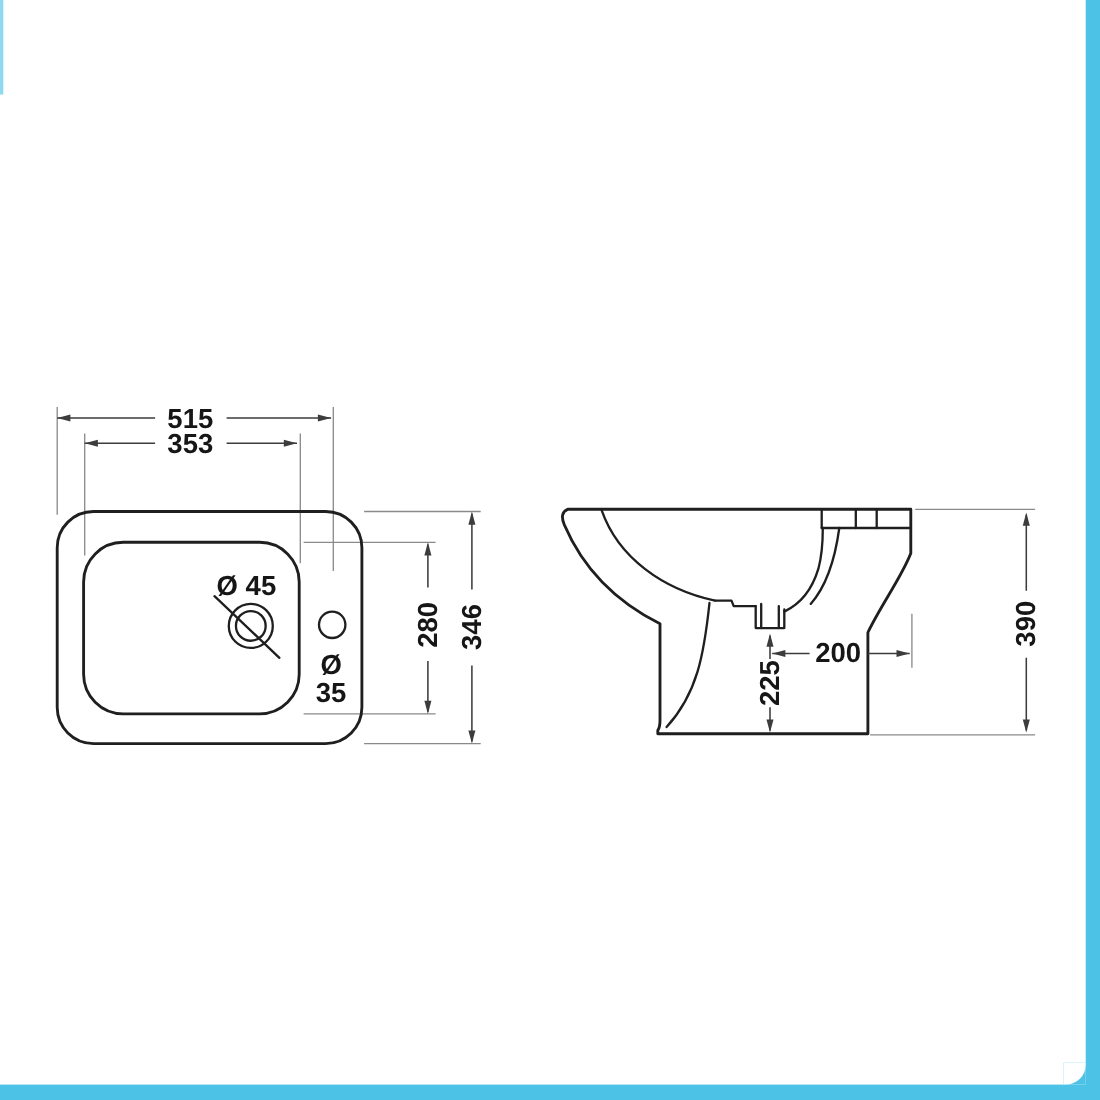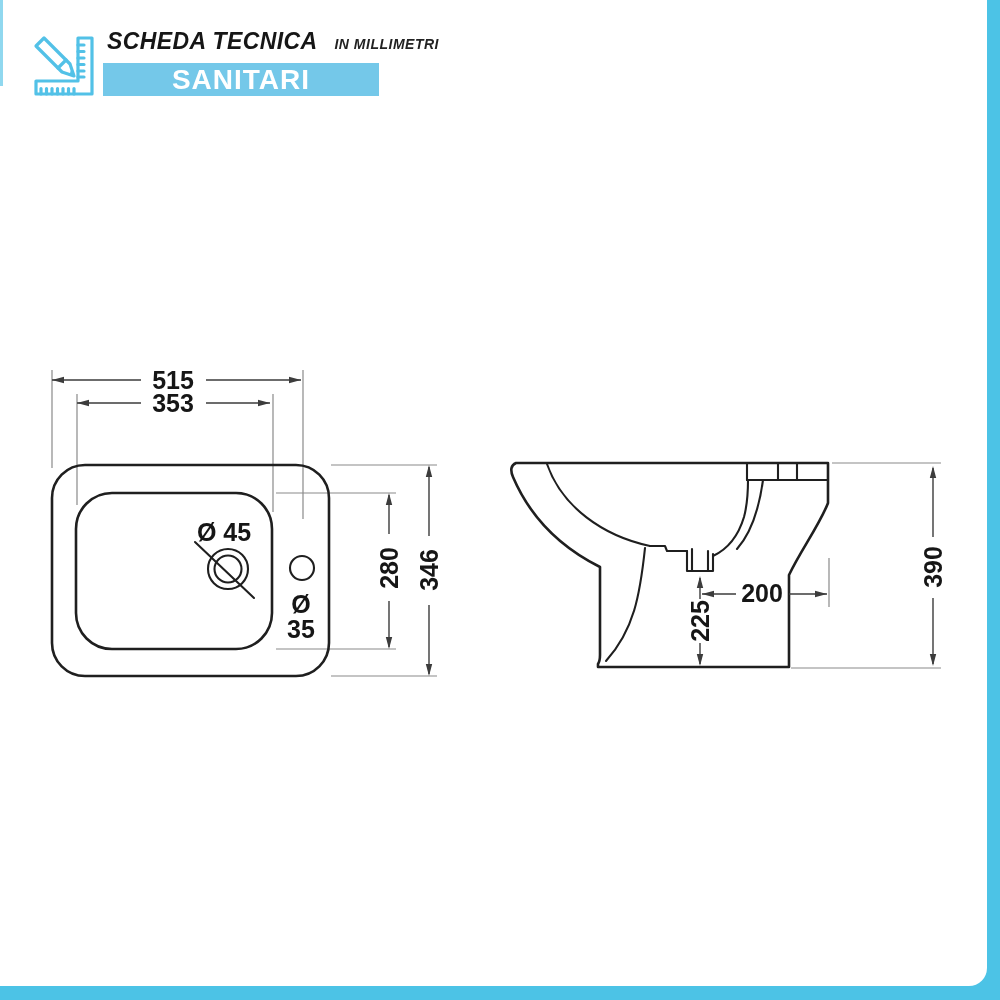--- a/index.html
+++ b/index.html
@@ -49,39 +49,20 @@
 <body>
 
 <div class="page">
 
   <div class="accent-right"></div>
   <div class="accent-bottom"></div>
   <div class="corner-blue"></div>
   <div class="corner-white"></div>
   <div class="accent-sliver"></div>
 
-  <div class="header">
-    <svg class="brand-icon" viewBox="0 0 70 66">
-
-      <path class="icon-stroke" d="M 48,4 H 62 V 60 H 6 V 47 H 48 Z"></path>
-      <path class="icon-stroke" d="M 48,11 H 54 M 48,17.5 H 54 M 48,24 H 54 M 48,30.5 H 54 M 48,37 H 54 M 48,43 H 54" stroke-width="2"></path>
-      <path class="icon-stroke" d="M 11,60 V 54.5 M 16.5,60 V 54.5 M 22,60 V 54.5 M 27.5,60 V 54.5 M 33,60 V 54.5 M 38.5,60 V 54.5 M 44,60 V 54.5" stroke-width="2"></path>
-
-      <path class="icon-stroke" d="M 6,12 L 14,4 L 40,30 L 44,42 L 32,38 L 6,12 Z"></path>
-      <path class="icon-stroke" d="M 28,34 L 36,26" stroke-width="2.4"></path>
-      <polygon class="icon-fill" points="44,42 39.5,40.8 40.8,36.4"></polygon>
-    </svg>
-    <div class="title-row">
-      <span class="title">SCHEDA TECNICA</span>
-      <span class="subtitle">IN MILLIMETRI</span>
-    </div>
-    <div class="badge">
-      <span>SANITARI</span>
-    </div>
-  </div>
 
   <svg class="drawing-svg" viewBox="0 0 1000 1000">
 
     <g>
 
       <path class="ext" d="M 52,370 V 468 M 303,370 V 519 M 77,394 V 505 M 273,394 V 512"></path>
       <path class="ext" d="M 331,465 H 437 M 331,676 H 437 M 276,493 H 396 M 276,649 H 396"></path>
 
       <rect class="ol" x="52" y="465" width="277" height="211" rx="33" ry="33"></rect>
 

